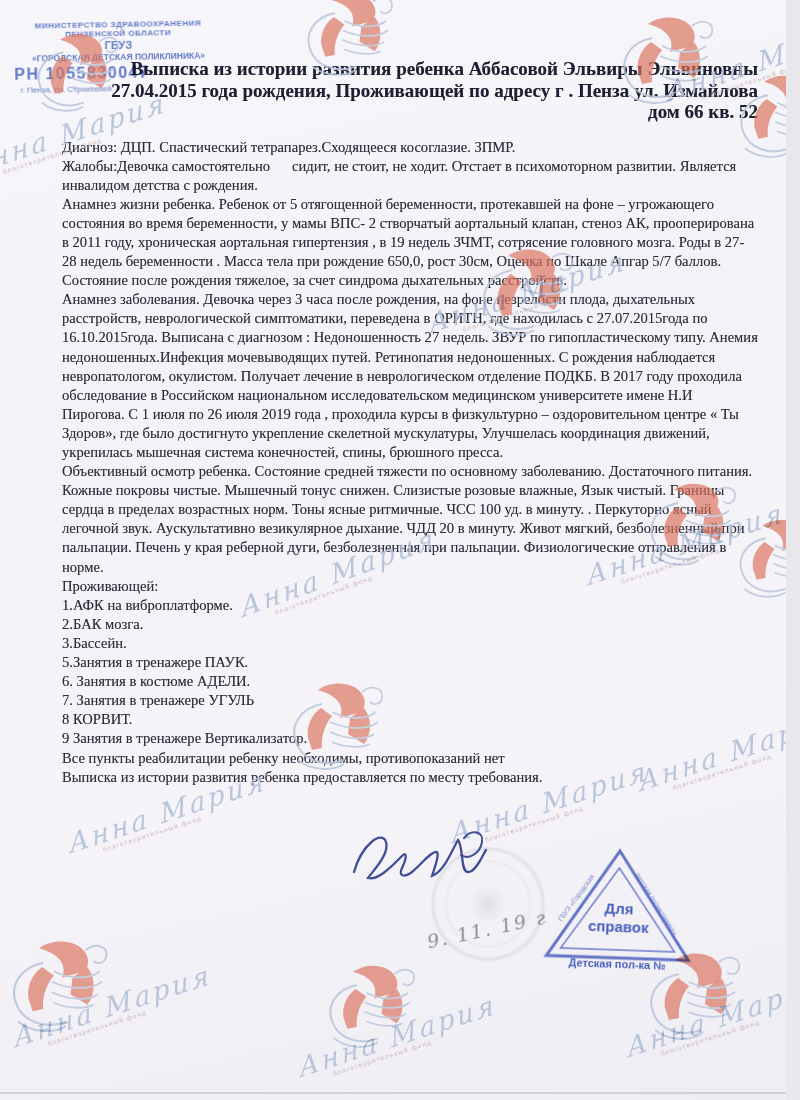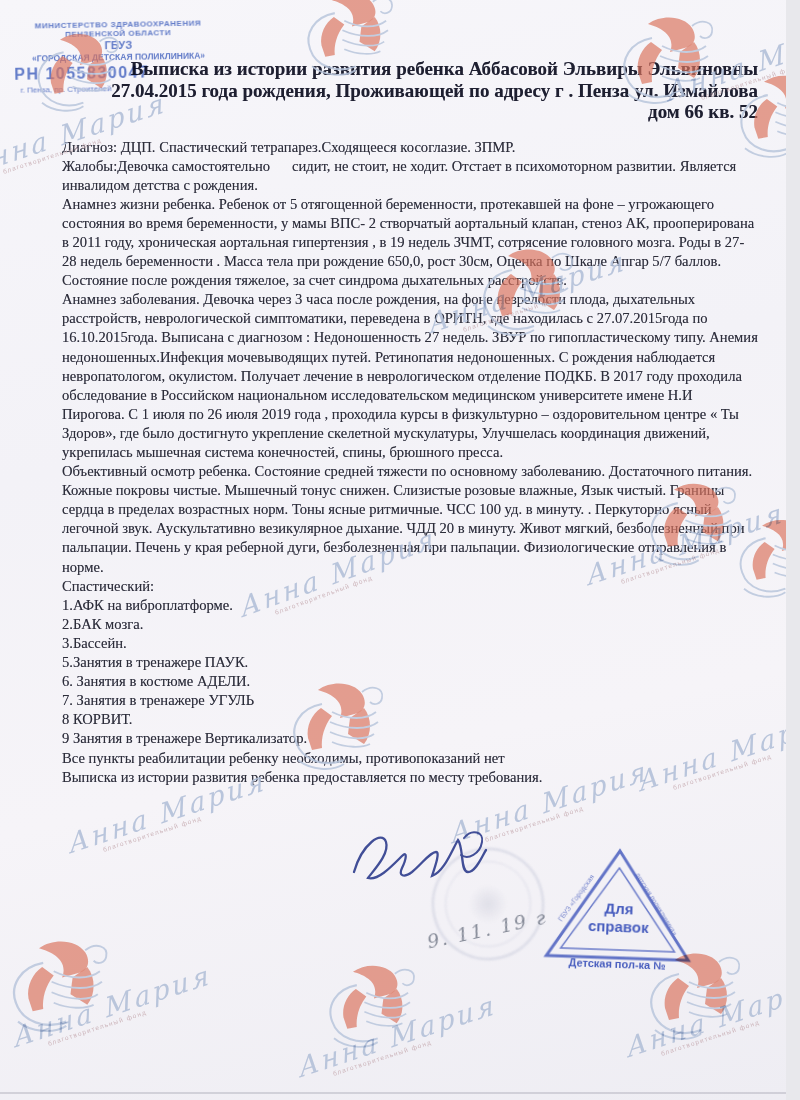--- a/index.html
+++ b/index.html
@@ -73,21 +73,21 @@
       <div>Выписка из истории развития ребенка Аббасовой Эльвиры Эльвиновны</div>
       <div>27.04.2015 года рождения, Проживающей по адресу г . Пенза ул. Измайлова</div>
       <div>дом 66 кв. 52</div>
     </h1>
     <div id="doc-paragraphs">
         <p class="para"><span class="b">Диагноз: </span><span>ДЦП. Спастический тетрапарез.Сходящееся косоглазие. ЗПМР.</span></p>
         <p class="para"><span class="b">Жалобы:</span><span>Девочка самостоятельно&nbsp;&nbsp;&nbsp;&nbsp;&nbsp; сидит, не стоит, не ходит. Отстает в психомоторном развитии. Является инвалидом детства с рождения.</span></p>
         <p class="para"><span class="b">Анамнез жизни </span><span>ребенка. Ребенок от 5 отягощенной беременности, протекавшей на фоне – угрожающего состояния во время беременности, у мамы ВПС- 2 створчатый аортальный клапан, стеноз АК, прооперирована в 2011 году, хроническая аортальная гипертензия , в 19 недель ЗЧМТ, сотрясение головного мозга. Роды в 27-28 недель беременности . Масса тела при рождение 650,0, рост 30см, Оценка по Шкале Апгар 5/7 баллов. Состояние после рождения тяжелое, за счет синдрома дыхательных расстройств.</span></p>
         <p class="para"><span class="b">Анамнез заболевания. </span><span>Девочка через 3 часа после рождения, на фоне незрелости плода, дыхательных расстройств, неврологической симптоматики, переведена в ОРИТН, где находилась с 27.07.2015года по 16.10.2015года. Выписана с диагнозом : Недоношенность 27 недель. ЗВУР по гипопластическому типу. Анемия недоношенных.Инфекция мочевыводящих путей. Ретинопатия недоношенных. С рождения наблюдается невропатологом, окулистом. Получает лечение в неврологическом отделение ПОДКБ. В 2017 году проходила обследование в Российском национальном исследовательском медицинском университете имене Н.И Пирогова. С 1 июля по 26 июля 2019 года , проходила курсы в физкультурно – оздоровительном центре « Ты Здоров», где было достигнуто укрепление скелетной мускулатуры, Улучшелась координация движений, укрепилась мышечная система конечностей, спины, брюшного пресса.</span></p>
         <p class="para gap"><span class="b">Объективный осмотр ребенка. </span><span>Состояние средней тяжести по основному заболеванию. Достаточного питания. Кожные покровы чистые. Мышечный тонус снижен. Слизистые розовые влажные, Язык чистый. Границы сердца в пределах возрастных норм. Тоны ясные ритмичные. ЧСС 100 уд. в минуту. . Перкуторно ясный легочной звук. Аускультативно везикулярное дыхание. ЧДД 20 в минуту. Живот мягкий, безболезненный при пальпации. Печень у края реберной дуги, безболезненная при пальпации. Физиологические </span><span class="b">отправления в норме.</span></p>
-        <p class="para"><span class="b">Спастический:</span></p>
+        <p class="para"><span class="b">Проживающей:</span></p>
         <p class="para"><span>1.АФК на виброплатформе.</span></p>
         <p class="para"><span>2.БАК мозга.</span></p>
         <p class="para"><span>3.Бассейн.</span></p>
         <p class="para"><span>5.Занятия в тренажере ПАУК.</span></p>
         <p class="para"><span>6. Занятия в костюме АДЕЛИ.</span></p>
         <p class="para"><span>7. Занятия в тренажере УГУЛЬ</span></p>
         <p class="para"><span>8 КОРВИТ.</span></p>
         <p class="para"><span>9 Занятия в тренажере Вертикализатор.</span></p>
         <p class="para"><span>Все пункты реабилитации ребенку необходимы, противопоказаний нет</span></p>
         <p class="para"><span>Выписка из истории развития ребенка предоставляется по месту требования.</span></p>

